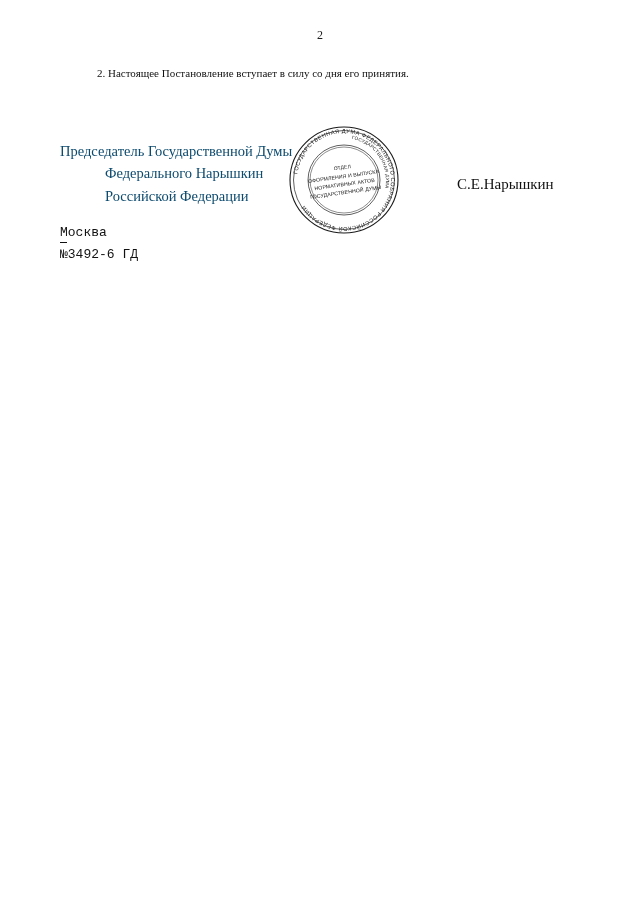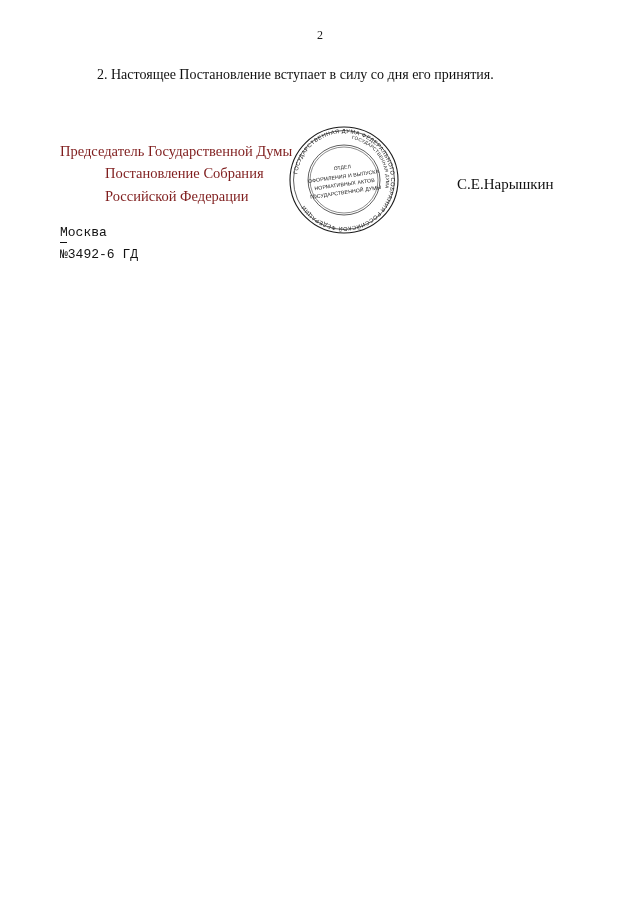--- a/index.html
+++ b/index.html
@@ -29,34 +29,34 @@
     text-align: center;
     font-size: 12px;
     font-family: "Liberation Serif", serif;
     color: #1a1a1a;
   }
   .clause {
     position: absolute;
     top: 66px;
     left: 97px;
     width: 480px;
-    font-size: 14px;
+    font-size: 11px;
     line-height: 1.35;
     font-family: "Liberation Serif", serif;
     color: #111;
   }
   .signature-block {
     position: absolute;
     top: 140px;
     left: 60px;
     width: 520px;
     font-size: 14.5px;
     line-height: 1.55;
     font-family: "Liberation Serif", serif;
-    color: #7f1d1d;
+    color: #0c4a6e;
   }
   .sig-line1 { margin-left: 0px; }
   .sig-line2 { margin-left: 45px; }
   .sig-line3 { margin-left: 45px; position: relative; }
   .signer-name {
     position: absolute;
     top: 176px;
     left: 457px;
     font-size: 15px;
     font-family: "Liberation Serif", serif;
@@ -124,21 +124,21 @@
 <body>
 
 <div class="page">
 
   <div class="page-number">2</div>
 
   <div class="clause">2. Настоящее Постановление вступает в силу со дня его принятия.</div>
 
   <div class="signature-block">
     <div class="sig-line1">Председатель Государственной Думы</div>
-    <div class="sig-line2">Постановление Собрания</div>
+    <div class="sig-line2">Федерального Нарышкин</div>
     <div class="sig-line3">Российской Федерации</div>
   </div>
 
   <div class="signer-name">С.Е.Нарышкин</div>
 
   <div class="place-date">
     <div>Москва</div>
     <div><span class="no-symbol">№</span><span>3492-6 ГД</span></div>
   </div>
 

